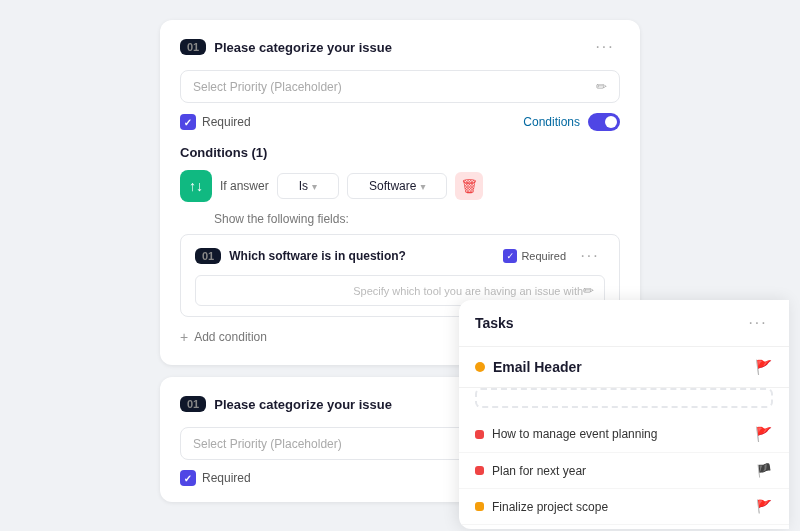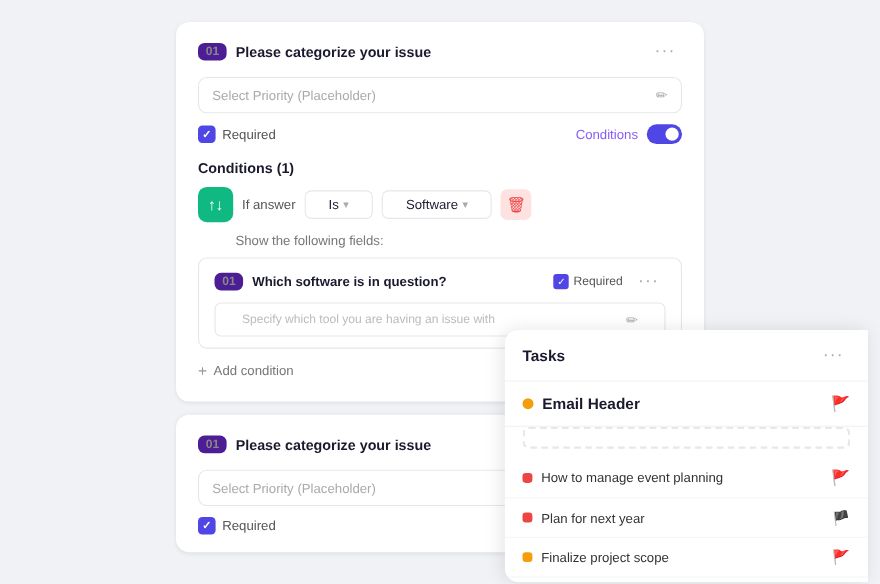--- a/index.html
+++ b/index.html
@@ -36,21 +36,21 @@
       margin-bottom: 12px;
     }
 
     .card-title-row {
       display: flex;
       align-items: center;
       gap: 8px;
     }
 
     .step-badge {
-      background: #4c1d95;
+      background: #0f172a;
       color: #888;
       font-size: 11px;
       font-weight: 600;
       padding: 2px 7px;
       border-radius: 6px;
     }
 
     .card-title {
       font-size: 13px;
       font-weight: 600;
@@ -122,21 +122,21 @@
     }
 
     .conditions-right {
       display: flex;
       align-items: center;
       gap: 8px;
     }
 
     .conditions-label {
       font-size: 12px;
-      color: #8b5cf6;
+      color: #0369a1;
     }
 
     
     .toggle {
       width: 32px;
       height: 18px;
       background: #4f46e5;
       border-radius: 9px;
       position: relative;
       cursor: pointer;
@@ -279,24 +279,24 @@
 
     .sub-checkbox::after {
       content: '✓';
       color: white;
       font-size: 9px;
     }
 
     .sub-input {
       border: 1px solid #e5e7eb;
       border-radius: 6px;
-      padding: 7px 24px;
-      display: flex;
-      align-items: center;
-      justify-content: space-between;
+      padding: 7px 10px;
+      display: flex;
+      align-items: center;
+      justify-content: flex-end;
       color: #bbb;
       font-size: 11px;
     }
 
     
     .add-condition {
       display: flex;
       align-items: center;
       gap: 6px;
       font-size: 12px;

